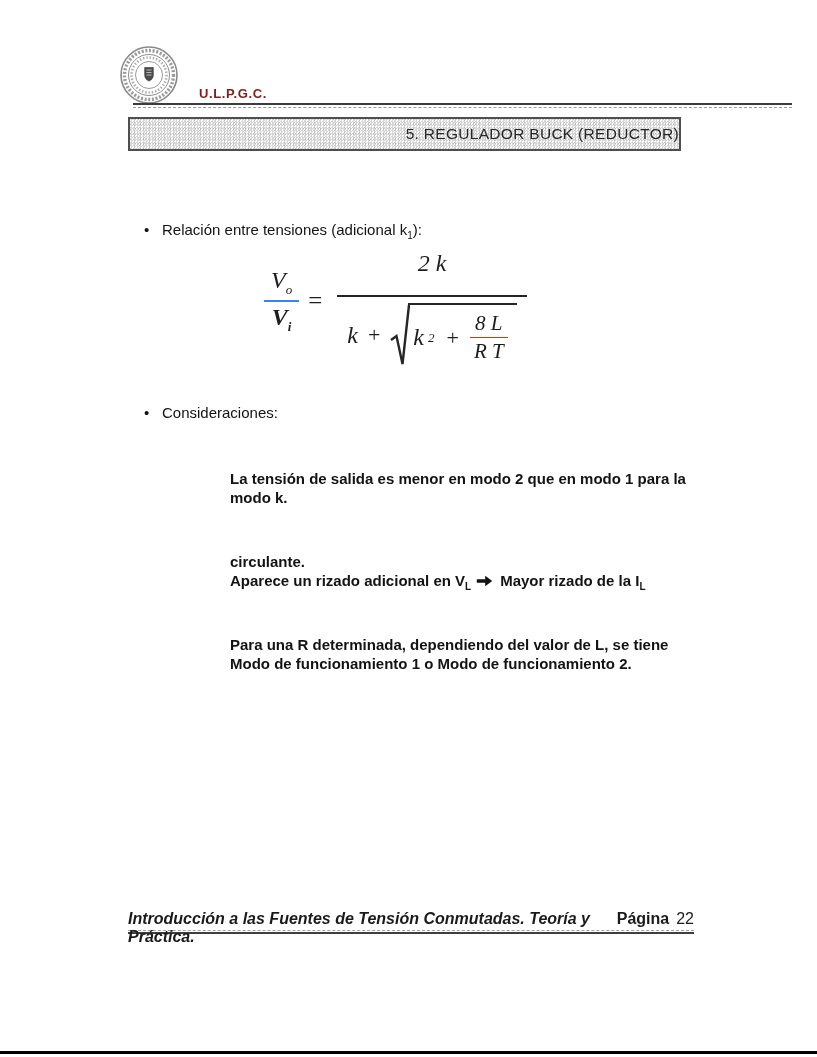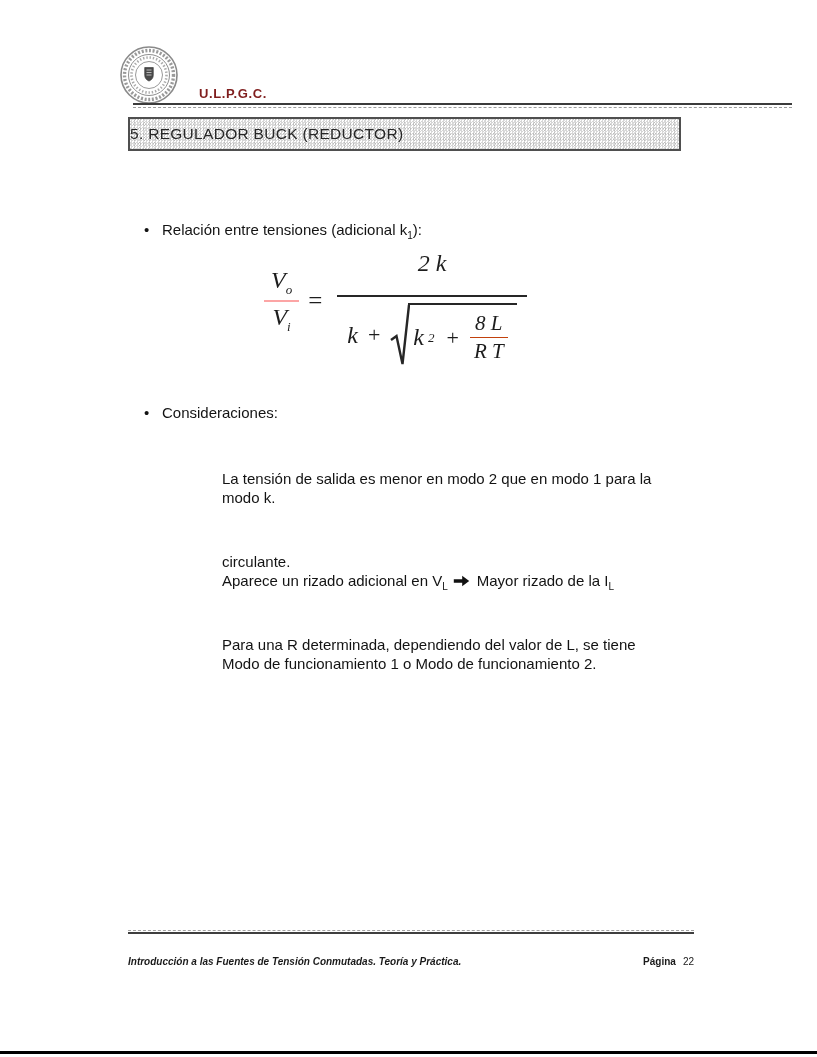--- a/index.html
+++ b/index.html
@@ -13,21 +13,21 @@
   
   .seal { left:119px; top:45px; width:60px; height:60px; }
   .logo-text { left:199px; top:86px; font-size:13px; font-weight:bold; letter-spacing:.6px; color:#7f1d1d; }
   .header-rule {
     left:133px; top:103px; width:659px; height:2px;
     border-top:2px solid #3c3c3c; border-bottom:1px dashed #9d9d9d;
   }
   .title-bar {
     left:128px; top:117px; width:549px; height:30px;
     border:2px solid #4f4f4f;
-    display:flex; align-items:center; justify-content:flex-start;
+    display:flex; align-items:center; justify-content:flex-end;
     background-color:#fdfdfd;
     background-image:
       repeating-linear-gradient(45deg, rgba(90,90,90,.20) 0 1px, transparent 1px 5px),
       repeating-linear-gradient(135deg, rgba(90,90,90,.20) 0 1px, transparent 1px 5px),
       conic-gradient(#d6d6d6 25%, #ffffff 0 50%, #d6d6d6 0 75%, #ffffff 0);
     background-size:5px 5px,5px 5px,3px 3px;
   }
   .title-bar .t { font-size:15.5px; color:#262626; letter-spacing:.3px; }
 
   
@@ -37,54 +37,54 @@
   .b2 { left:144px; top:404px; }
   sub.inline-sub { font-size:10px; }
 
   
   .formula {
     left:264px; top:250px; display:flex; align-items:center;
     font-family:"Liberation Serif", serif; font-style:italic; color:#1d1d1d;
   }
   .frac { display:flex; flex-direction:column; align-items:center; }
   .lhs { font-size:24px; transform:translateY(-8px); }
-  .lhs .num { border-bottom:2px solid #fca5a5; padding:0 7px 2px 7px; }
-  .lhs .den { padding:2px 7px 0 7px; }
+  .lhs .num { border-bottom:2px solid #3b82f6; padding:0 7px 2px 7px; }
+  .lhs .den { padding:2px 7px 0 7px;font-weight:bold; }
   .lhs sub, .rad-grp sub { font-size:13px; }
   .eq { font-size:25px; font-style:normal; margin:0 15px 0 9px; transform:translateY(-8px); }
   .rhs .num { font-size:24px; padding:0 0 18px 0; }
   .rhs .den {
     display:flex; align-items:center; border-top:2.5px solid #262626;
     padding:6px 10px 0 10px; font-size:24px;
   }
   .plus { font-style:normal; font-size:22px; margin:0 10px; }
   .sqrt { display:flex; align-items:stretch; }
   .sqrt svg { width:20px; }
   .radicand {
     border-top:2px solid #262626; display:flex; align-items:center;
     padding:5px 8px 2px 5px; margin-left:-2px;
   }
   .sup2 { font-size:13px; vertical-align:super; margin:0 2px 0 4px; font-style:italic; }
   .ifrac { display:flex; flex-direction:column; align-items:center; font-size:21px; }
   .ifrac .inum { border-bottom:1px solid #c2410c; padding:0 5px 1px 5px; }
   .ifrac .iden { padding:1px 5px 0 5px; }
 
   
-  .note { left:222px; width:470px; font-size:15px; line-height:19px; color:#131313; }
+  .note { left:230px; width:470px; font-size:15px; line-height:19px; color:#131313;font-weight:bold; }
   .n1 { top:469px; } .n2 { top:552px; } .n3 { top:635px; }
   .arrow-svg { width:17px; height:14px; vertical-align:-2px; margin:0 7px 0 5px; }
 
   
   .footer-rule {
     left:128px; top:930px; width:566px; height:1px;
     border-top:1px dashed #a2a2a2; border-bottom:2px solid #3f3f3f;
   }
   .footer-row {
-    left:128px; top:956px; width:566px; display:flex;
-    justify-content:space-between; align-items:flex-end; font-size:10px; color:#1a1a1a;
+    left:128px; top:910px; width:566px; display:flex;
+    justify-content:space-between; align-items:flex-start; font-size:16px; color:#1a1a1a;
   }
   .footer-left { font-weight:bold; font-style:italic; }
   .footer-right { font-weight:bold; }
   .footer-right .num { font-weight:normal; margin-left:7px; }
 
   .bottom-bar { left:0; top:1051px; width:817px; height:3px; background:#000; }
 </style>
 </head>
 <body>
 

